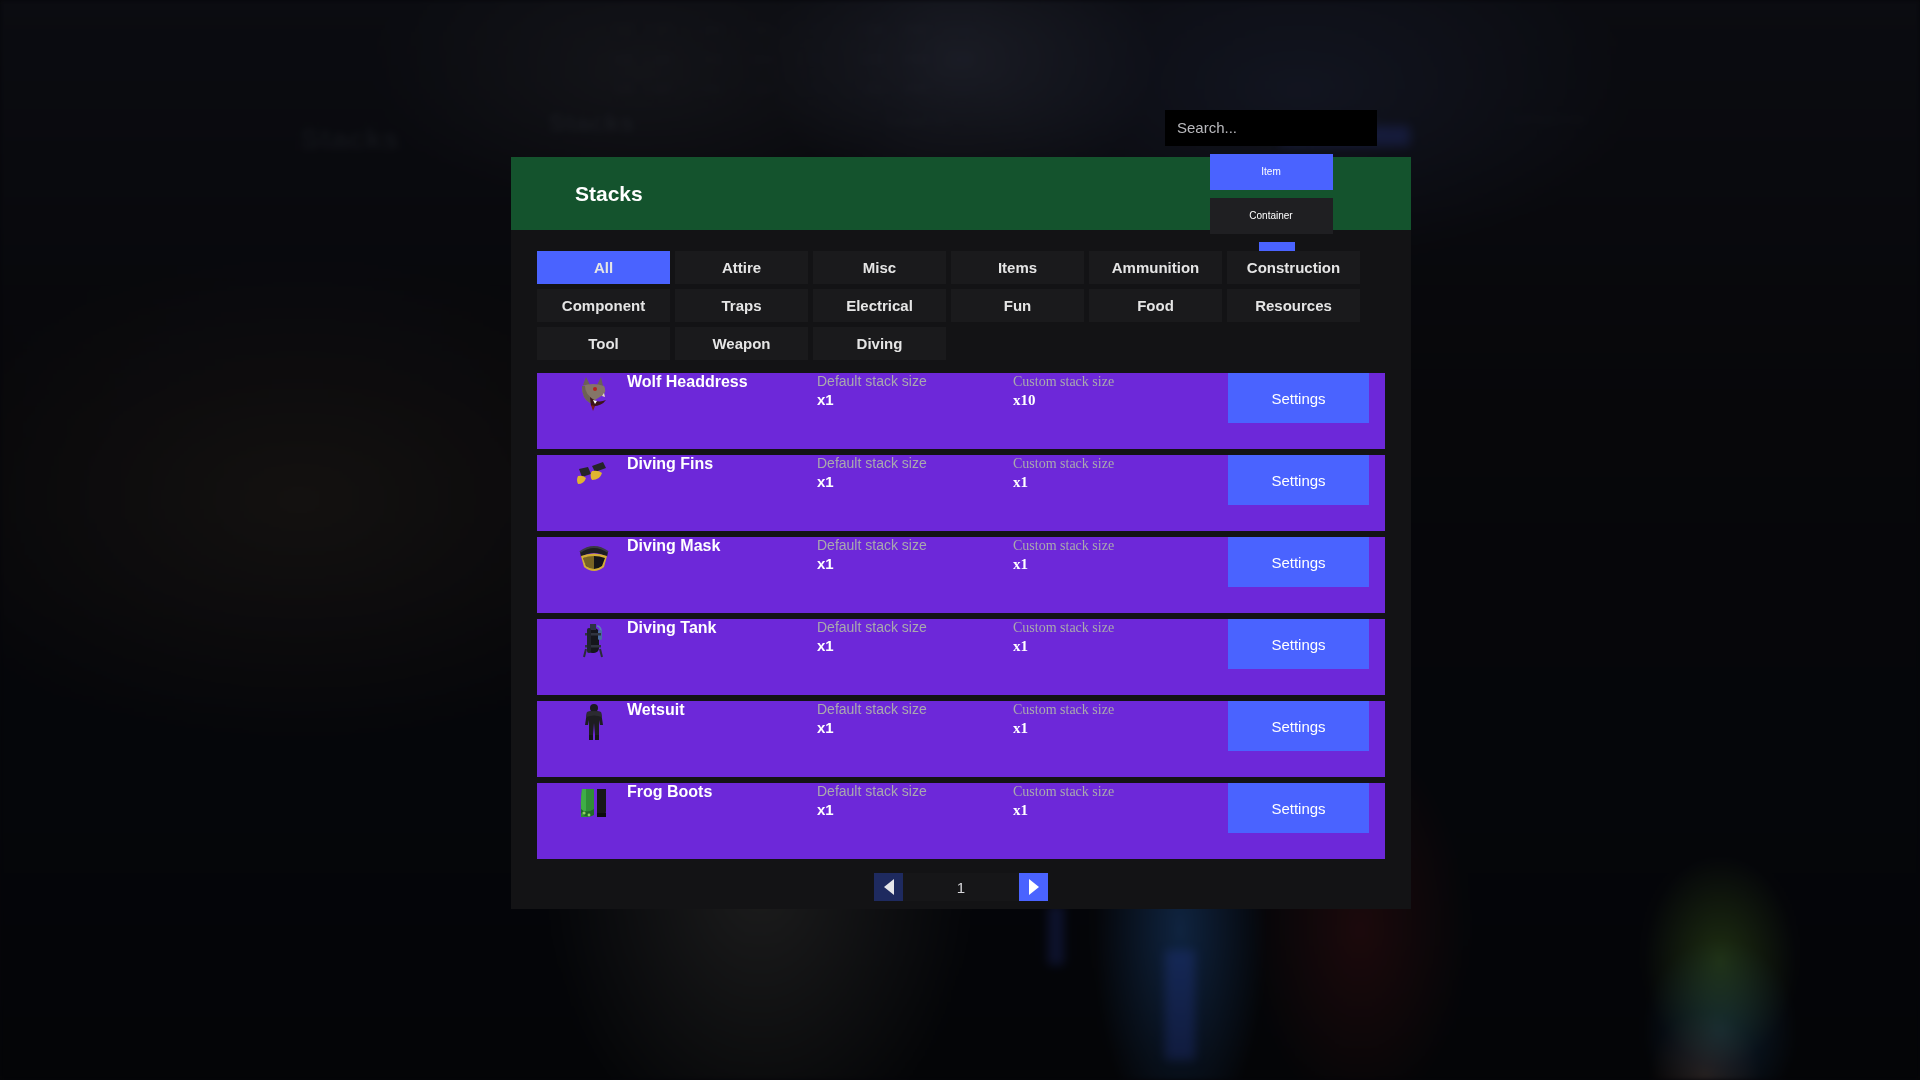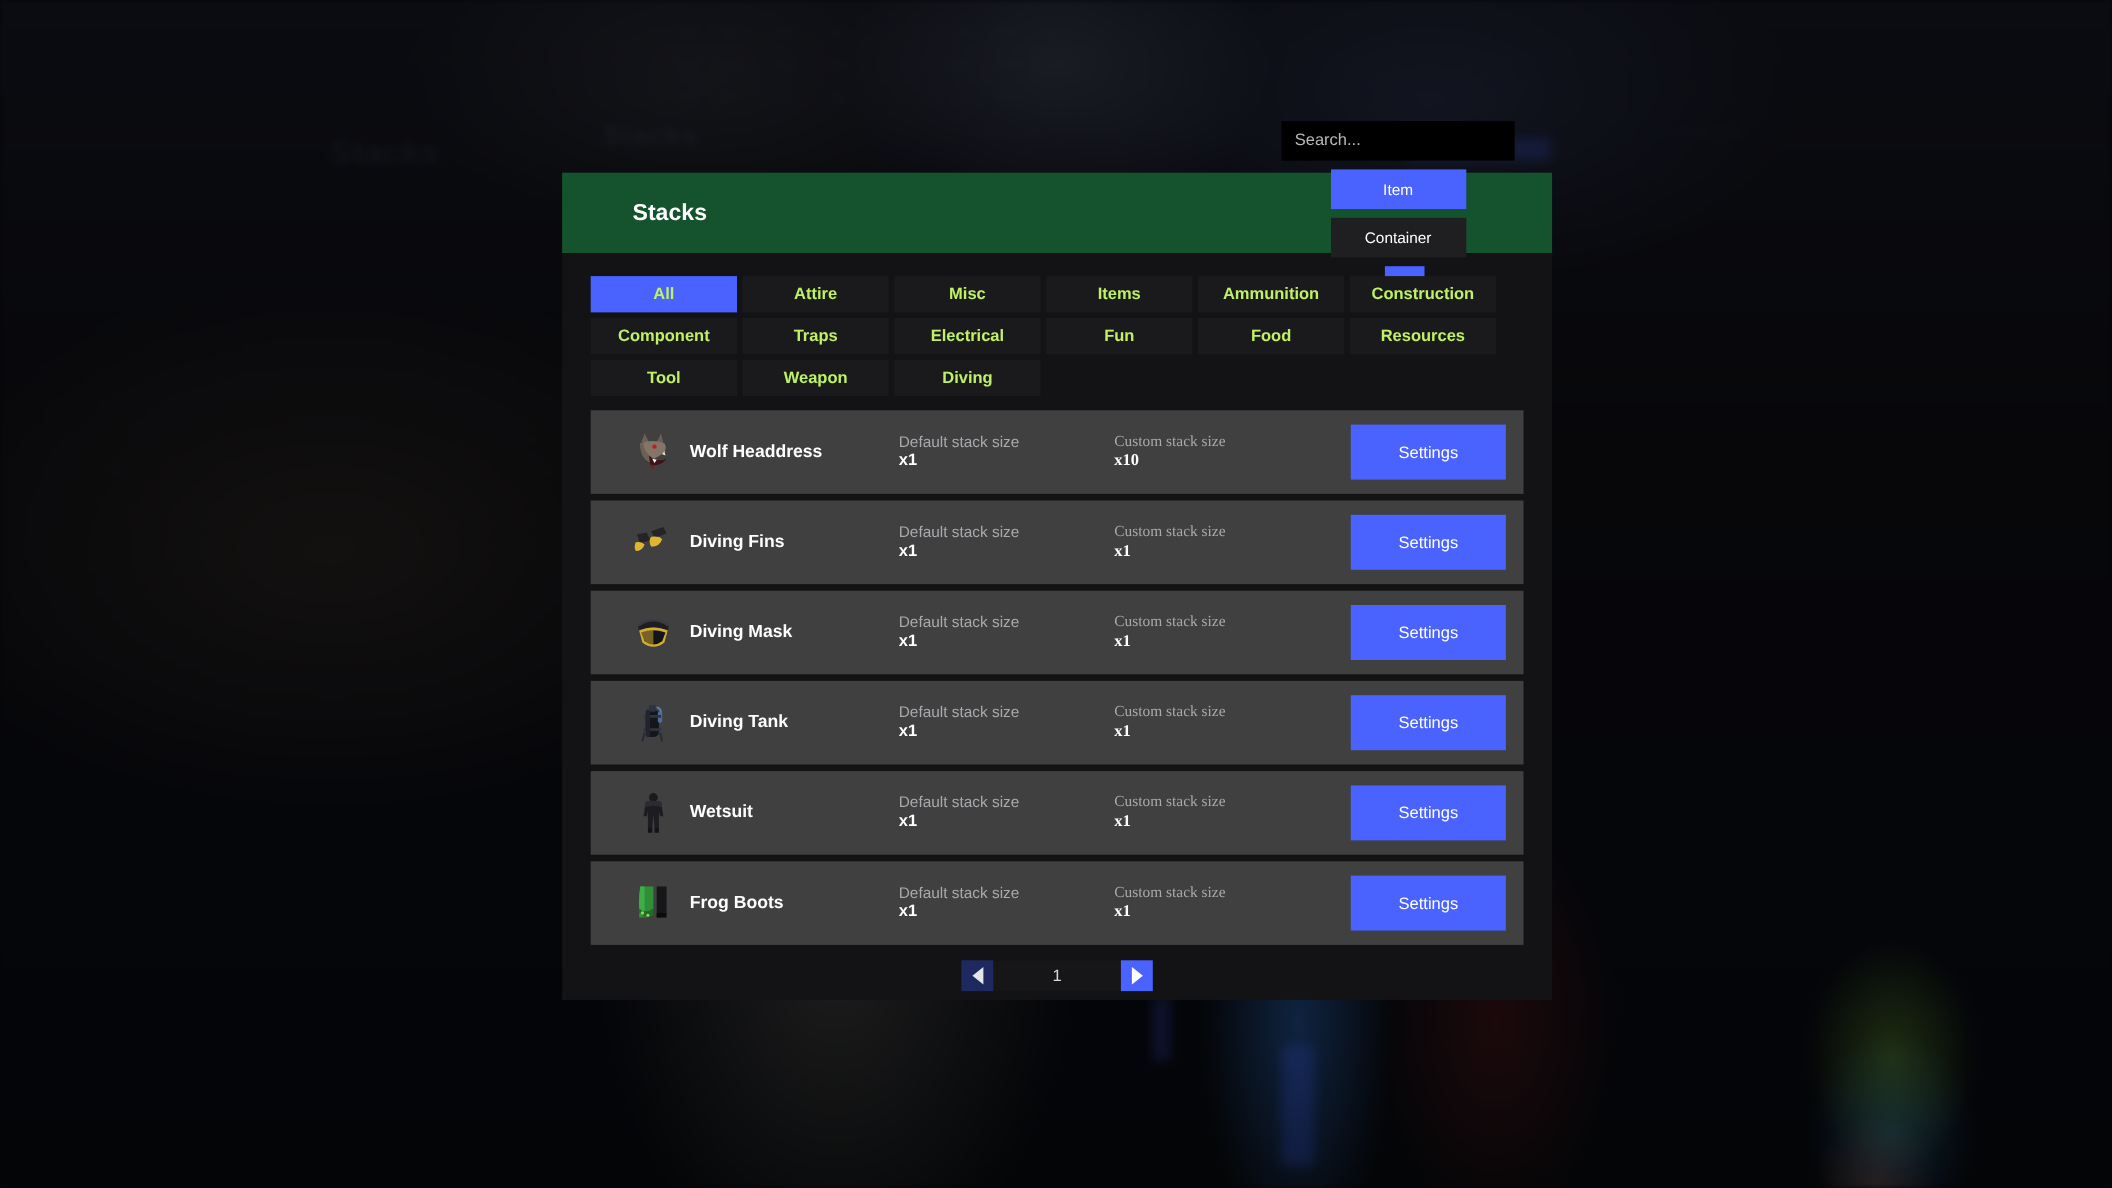--- a/index.html
+++ b/index.html
@@ -80,21 +80,21 @@
     border: none; outline: none;
     color: #cfcfd2;
     font-family: "Liberation Sans", sans-serif;
     font-size: 15px;
     padding: 0 12px;
   }
   .search-box::placeholder { color: #b9b9bd; }
   .seg-btn {
     height: 36px; width: 123px;
     display: flex; align-items: center; justify-content: center;
-    font-size: 14px; color: #ffffff;
+    font-size: 10px; color: #ffffff;
     background: #1f1f22;
     border: none; cursor: pointer;
     font-family: "Liberation Sans", sans-serif;
   }
   .seg-btn.active { background: #4a63ff; }
   .close-btn {
     width: 36px; height: 36px;
     margin-left: 12px;
     background: #4a63ff;
     color: #ffffff; font-size: 17px;
@@ -105,38 +105,38 @@
 
   
   .category-area {
     padding: 21px 26px 0 26px;
     flex: 0 0 auto;
   }
   .cat-row { display: flex; gap: 5px; margin-bottom: 5px; }
   .cat-btn {
     width: 133px; height: 33px;
     background: #1a1a1c;
-    color: #bef264;
+    color: #e5e5e5;
     font-size: 15px; font-weight: bold;
     display: flex; align-items: center; justify-content: center;
     border: none; cursor: pointer;
     font-family: "Liberation Sans", sans-serif;
   }
   .cat-btn.active { background: #4a63ff; }
 
   
   .item-list {
     padding: 8px 26px 0 26px;
     flex: 1 1 auto;
     display: flex; flex-direction: column; gap: 6px;
   }
   .item-row {
     height: 76px;
-    background: #404040;
-    display: flex; align-items: center;
+    background: #6d28d9;
+    display: flex; align-items: flex-start;
     padding: 0 16px 0 36px;
   }
   .item-icon {
     width: 42px; height: 42px;
     flex: 0 0 auto;
     margin-right: 12px;
     display: flex; align-items: center; justify-content: center;
   }
   .item-icon svg { display: block; }
   .item-name {

